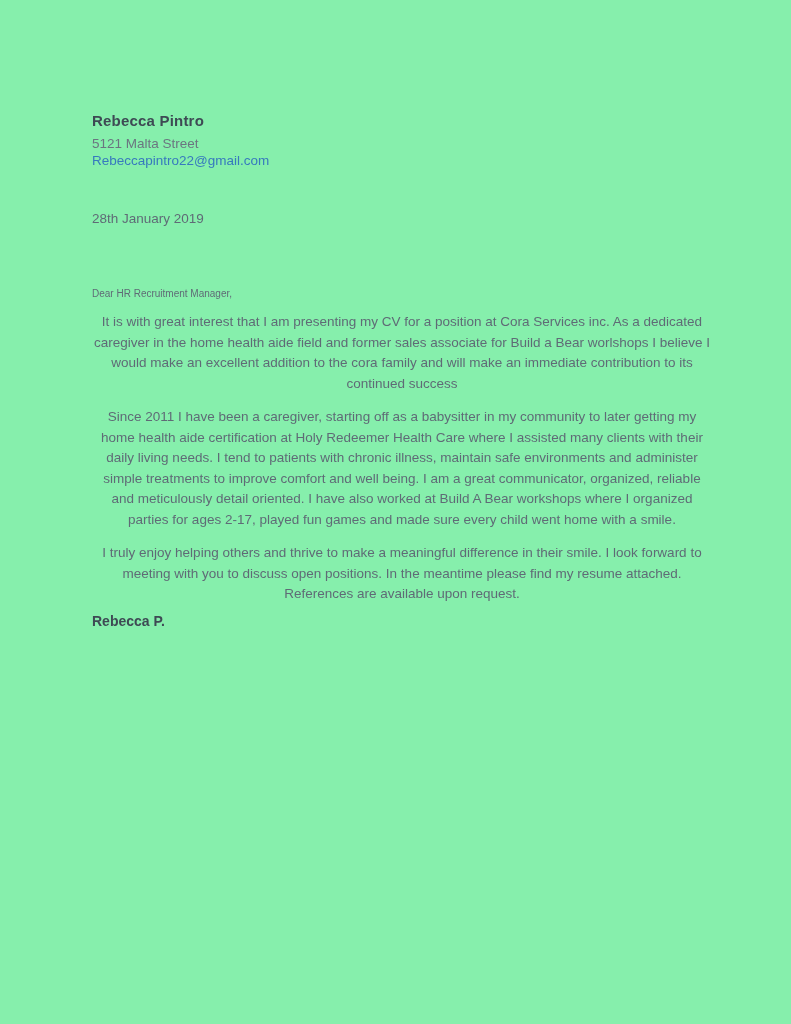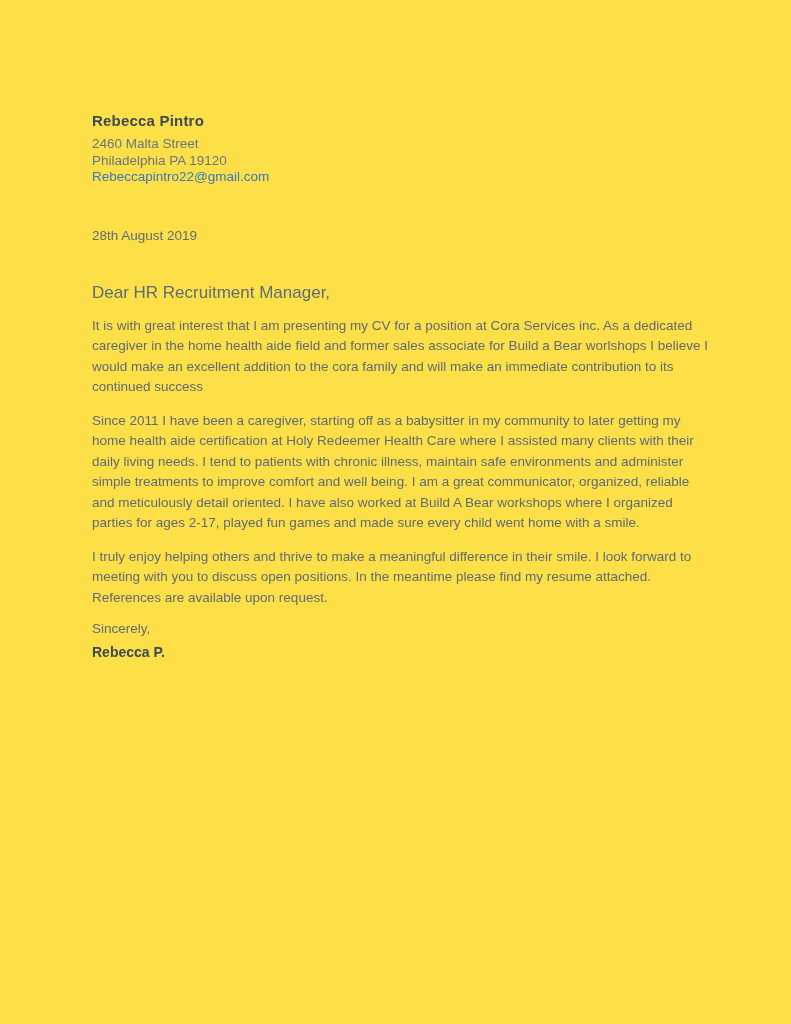--- a/index.html
+++ b/index.html
@@ -6,21 +6,21 @@
 
   html, body {
     background: #ffffff;
     font-family: "Liberation Sans", "DejaVu Sans", sans-serif;
   }
 
   .page {
     position: relative;
     width: 791px;
     height: 1024px;
-    background: #fde047;
+    background: #86efac;
     padding: 112px 88px 0 92px;
     overflow: hidden;
   }
 
   .sender-name {
     font-size: 15px;
     font-weight: bold;
     color: #3e4a54;
     letter-spacing: 0.2px;
     margin-bottom: 7px;
@@ -41,31 +41,32 @@
     cursor: pointer;
   }
 
   .date-line {
     margin-top: 42px;
     font-size: 13.5px;
     color: #5f6b76;
   }
 
   .salutation {
-    margin-top: 40px;
-    font-size: 17px;
+    margin-top: 62px;
+    font-size: 10px;
     color: #5f6b76;
   }
 
   .body-paragraph {
     margin-top: 13px;
     width: 620px;
     font-size: 13.5px;
     line-height: 20.5px;
     color: #5f6b76;
+    text-align: center;
   }
 
   .closing {
     margin-top: 13px;
     font-size: 13.5px;
     color: #5f6b76;
   }
 
   .signature {
     margin-top: 8px;
@@ -75,35 +76,33 @@
   }
 </style>
 </head>
 <body>
 
 <div class="page">
 
   <div class="sender-block">
     <div class="sender-name">Rebecca Pintro</div>
     <div class="sender-details">
-      <span class="detail-line">2460 Malta Street</span>
-      <span class="detail-line">Philadelphia PA 19120</span>
+      <span class="detail-line">5121 Malta Street</span>
       <span class="detail-line">
         <a class="email-link">Rebeccapintro22@gmail.com</a>
       </span>
     </div>
   </div>
 
-  <div class="date-line">28th August 2019</div>
+  <div class="date-line">28th January 2019</div>
 
   <div class="salutation">Dear HR Recruitment Manager,</div>
 
   <p class="body-paragraph">It is with great interest that I am presenting my CV for a position at Cora Services inc. As a dedicated caregiver in the home health aide field and former sales associate for Build a Bear worlshops I believe I would make an excellent addition to the cora family and will make an immediate contribution to its continued success</p>
 
   <p class="body-paragraph">Since 2011 I have been a caregiver, starting off as a babysitter in my community to later getting my home health aide certification at Holy Redeemer Health Care where I assisted many clients with their daily living needs. I tend to patients with chronic illness, maintain safe environments and administer simple treatments to improve comfort and well being. I am a great communicator, organized, reliable and meticulously detail oriented. I have also worked at Build A Bear workshops where I organized parties for ages 2-17, played fun games and made sure every child went home with a smile.</p>
 
   <p class="body-paragraph">I truly enjoy helping others and thrive to make a meaningful difference in their smile. I look forward to meeting with you to discuss open positions. In the meantime please find my resume attached. References are available upon request.</p>
 
-  <div class="closing">Sincerely,</div>
 
   <div class="signature">Rebecca P.</div>
 
 </div>
 
 </body></html>

